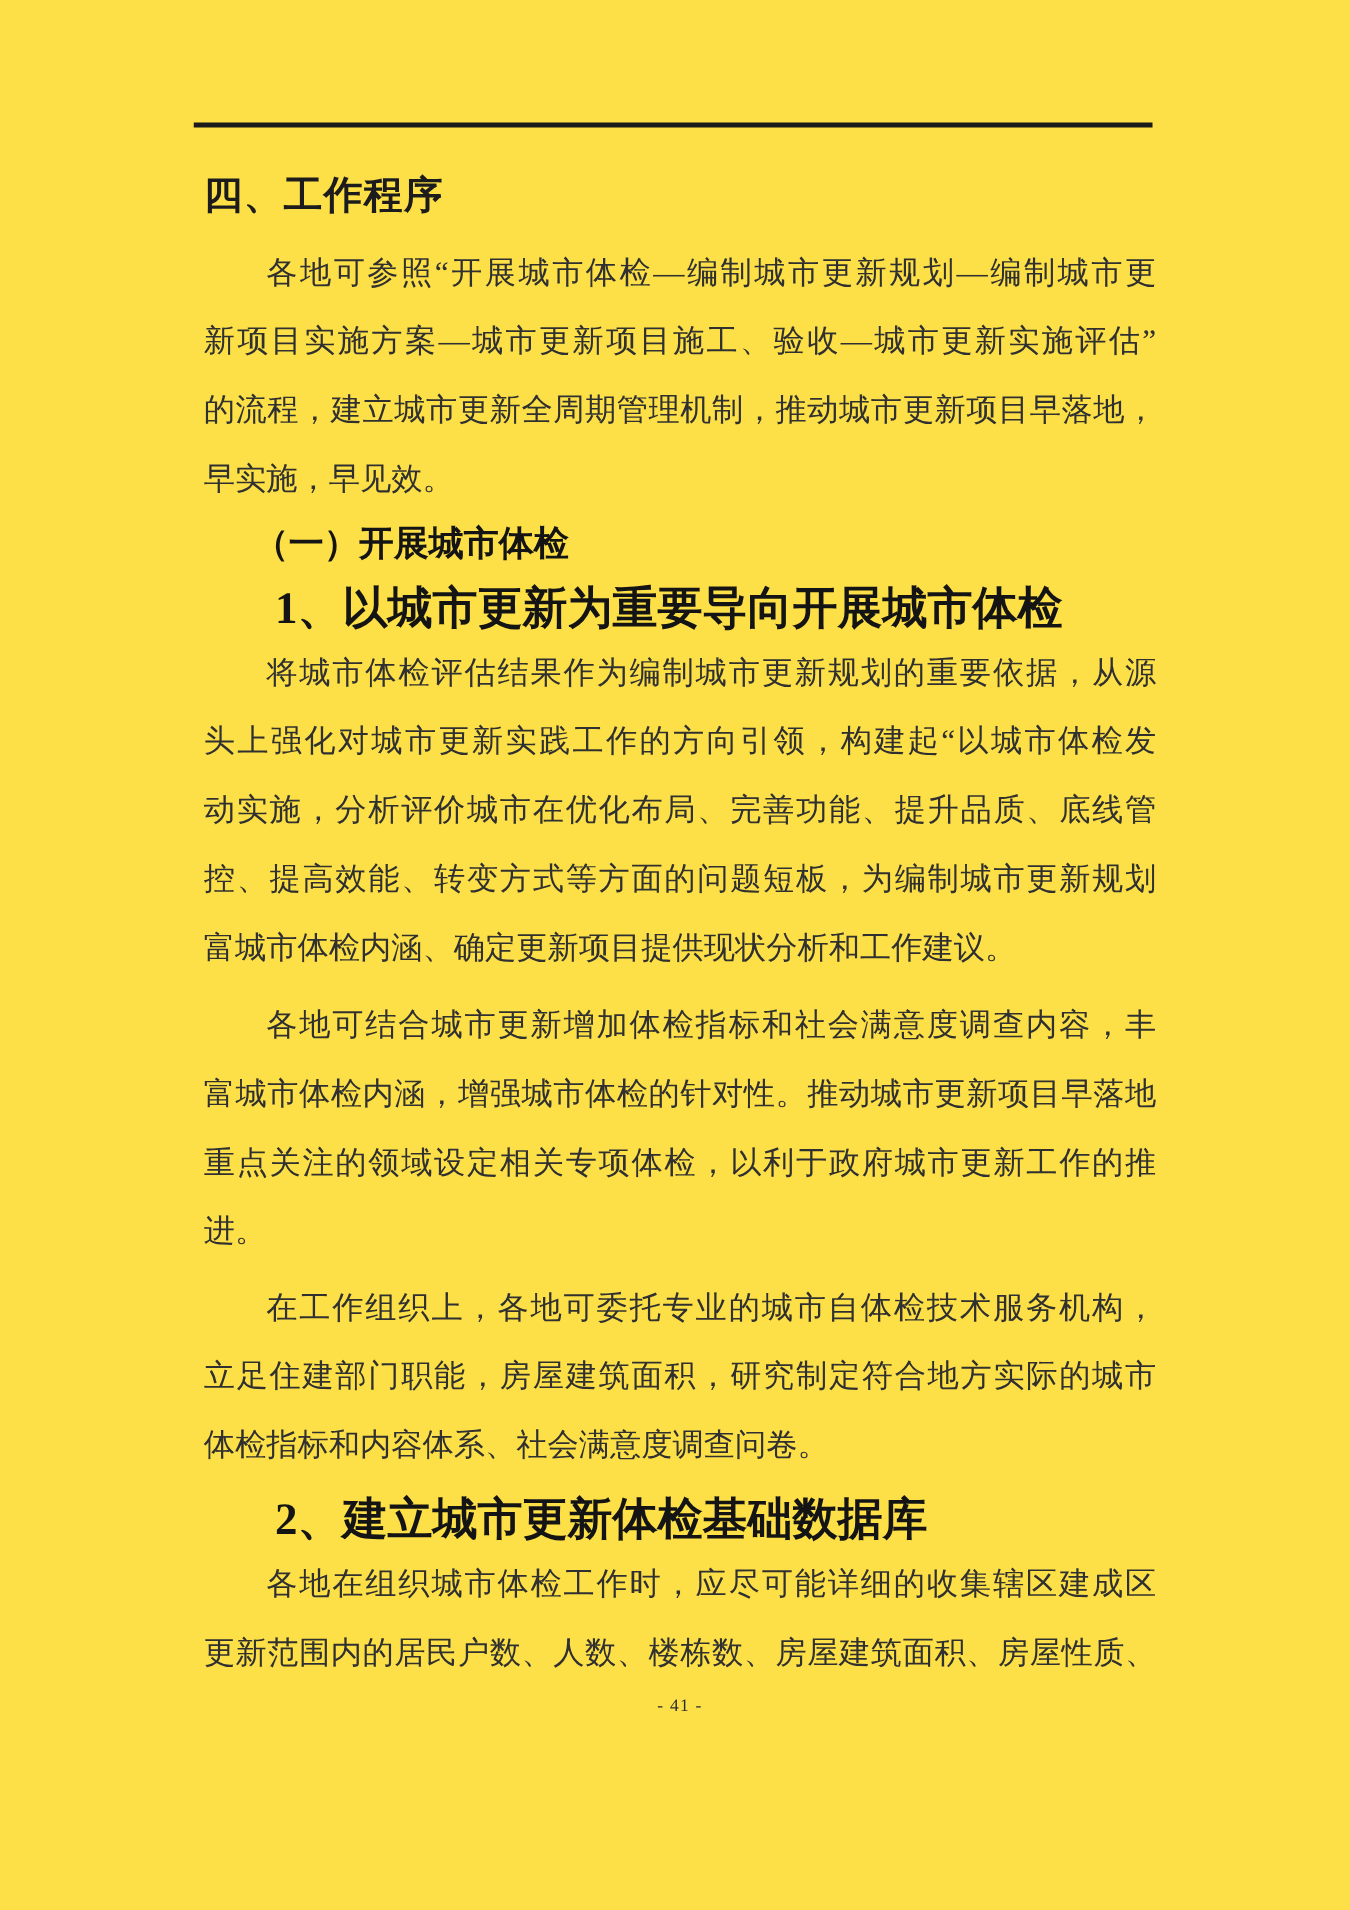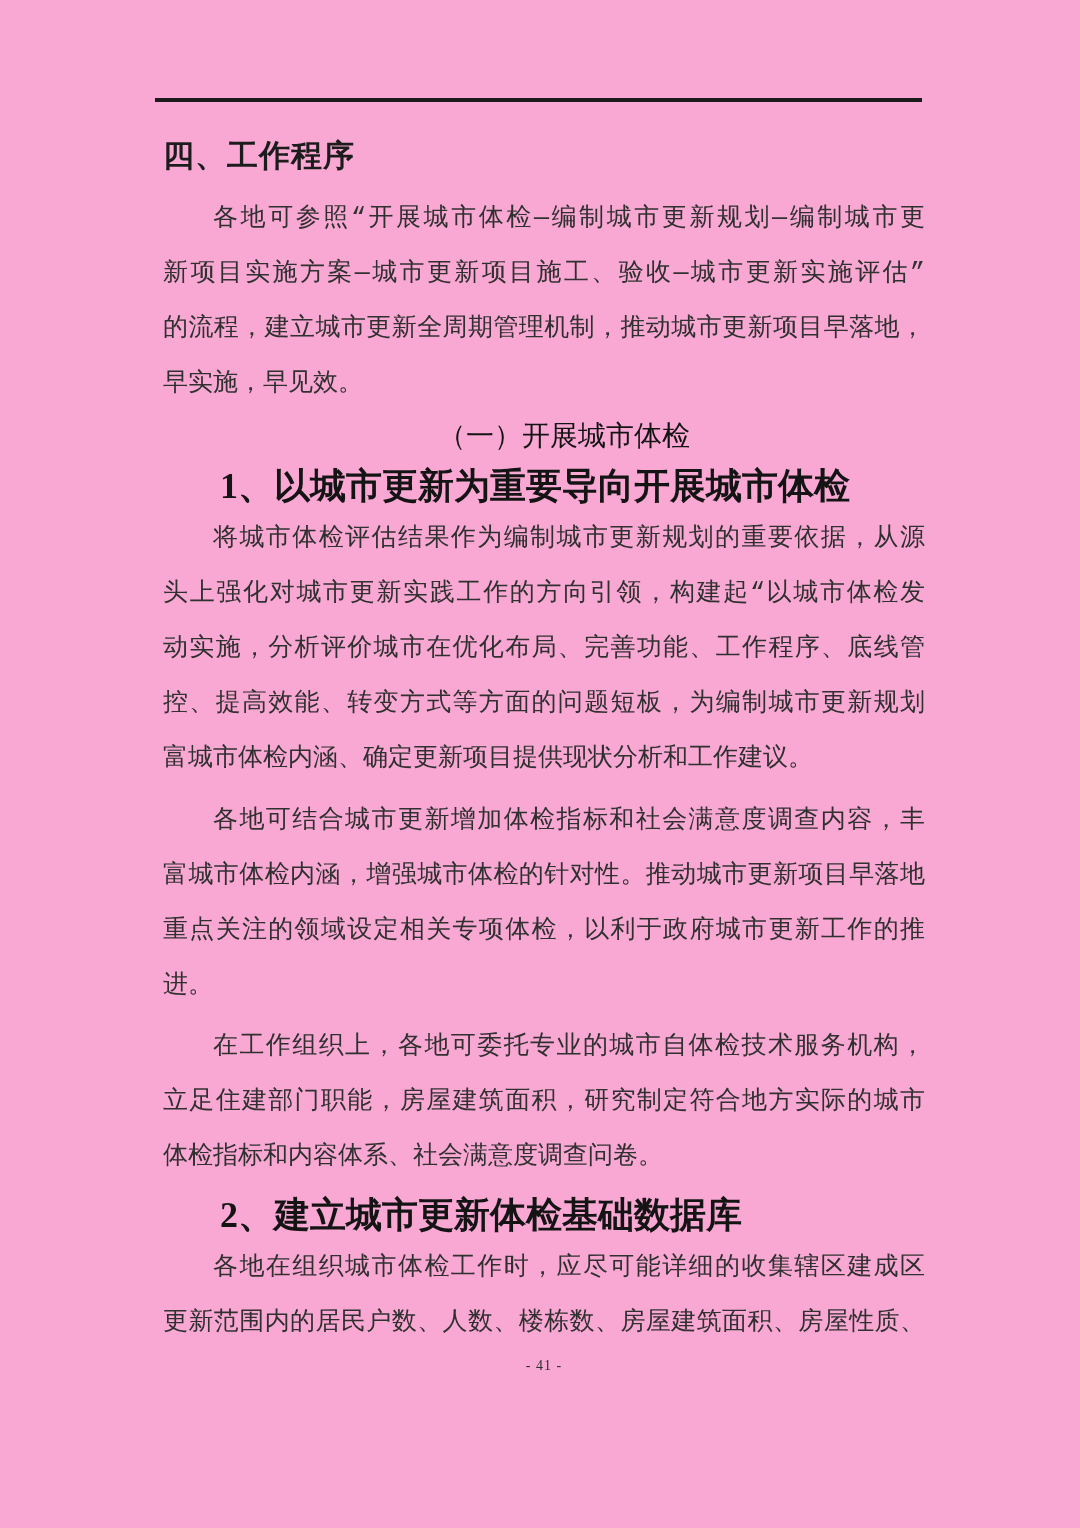--- a/index.html
+++ b/index.html
@@ -1,21 +1,21 @@
 <!DOCTYPE html>
 <html><head>
 <meta charset="utf-8">
 <style>
   html, body { margin: 0; padding: 0; background: #f2f2f2; }
   .page {
     position: relative;
     width: 1080px;
     height: 1528px;
     margin: 0 auto;
-    background: #f9a8d4;
+    background: #fde047;
     overflow: hidden;
     font-family: "Liberation Serif", "DejaVu Serif", serif;
     color: #333333;
   }
   .header-rule {
     position: absolute;
     top: 98px;
     left: 155px;
     width: 767px;
     height: 4px;
@@ -29,47 +29,46 @@
   }
   .h1 {
     margin-top: 133px;
     font-family: "Liberation Sans", "DejaVu Sans", sans-serif;
     font-weight: 700;
     font-size: 31px;
     line-height: 46px;
     color: #1c1c1c;
     letter-spacing: 1px;
   }
-  .para { margin: 0; font-family: Liberation Mono, monospace; }
+  .para { margin: 0; }
   .p1 { margin-top: 12px; }
   .p3 { margin-top: 7px; }
   .p4 { margin-top: 6px; }
   .line {
     font-size: 25px;
     line-height: 55px;
     height: 55px;
     text-align: justify;
     text-align-last: justify;
     text-justify: inter-ideograph;
     white-space: nowrap;
     color: #303030;
   }
   .line.last {
     text-align: center;
     text-align-last: left;
   }
   .line.indent { text-indent: 50px; }
   .h2 {
-    font-weight: 400;
+    font-weight: 700;
     font-size: 28px;
     line-height: 50px;
     height: 50px;
     text-indent: 40px;
     color: #141414;
-    text-align: center;
   }
   .h3 {
     font-weight: 700;
     font-size: 36px;
     line-height: 50px;
     height: 50px;
     text-indent: 57px;
     color: #141414;
   }
   .h3b { margin-top: 6px; }
@@ -98,21 +97,21 @@
       <div class="line">的流程，建立城市更新全周期管理机制，推动城市更新项目早落地，</div>
       <div class="line last">早实施，早见效。</div>
     </div>
 
     <div class="h2">（一）开展城市体检</div>
     <div class="h3">1、以城市更新为重要导向开展城市体检</div>
 
     <div class="para p2">
       <div class="line indent">将城市体检评估结果作为编制城市更新规划的重要依据，从源</div>
       <div class="line">头上强化对城市更新实践工作的方向引领，构建起“以城市体检发</div>
-      <div class="line">动实施，分析评价城市在优化布局、完善功能、工作程序、底线管</div>
+      <div class="line">动实施，分析评价城市在优化布局、完善功能、提升品质、底线管</div>
       <div class="line">控、提高效能、转变方式等方面的问题短板，为编制城市更新规划</div>
       <div class="line last">富城市体检内涵、确定更新项目提供现状分析和工作建议。</div>
     </div>
 
     <div class="para p3">
       <div class="line indent">各地可结合城市更新增加体检指标和社会满意度调查内容，丰</div>
       <div class="line">富城市体检内涵，增强城市体检的针对性。推动城市更新项目早落地</div>
       <div class="line">重点关注的领域设定相关专项体检，以利于政府城市更新工作的推</div>
       <div class="line last">进。</div>
     </div>

